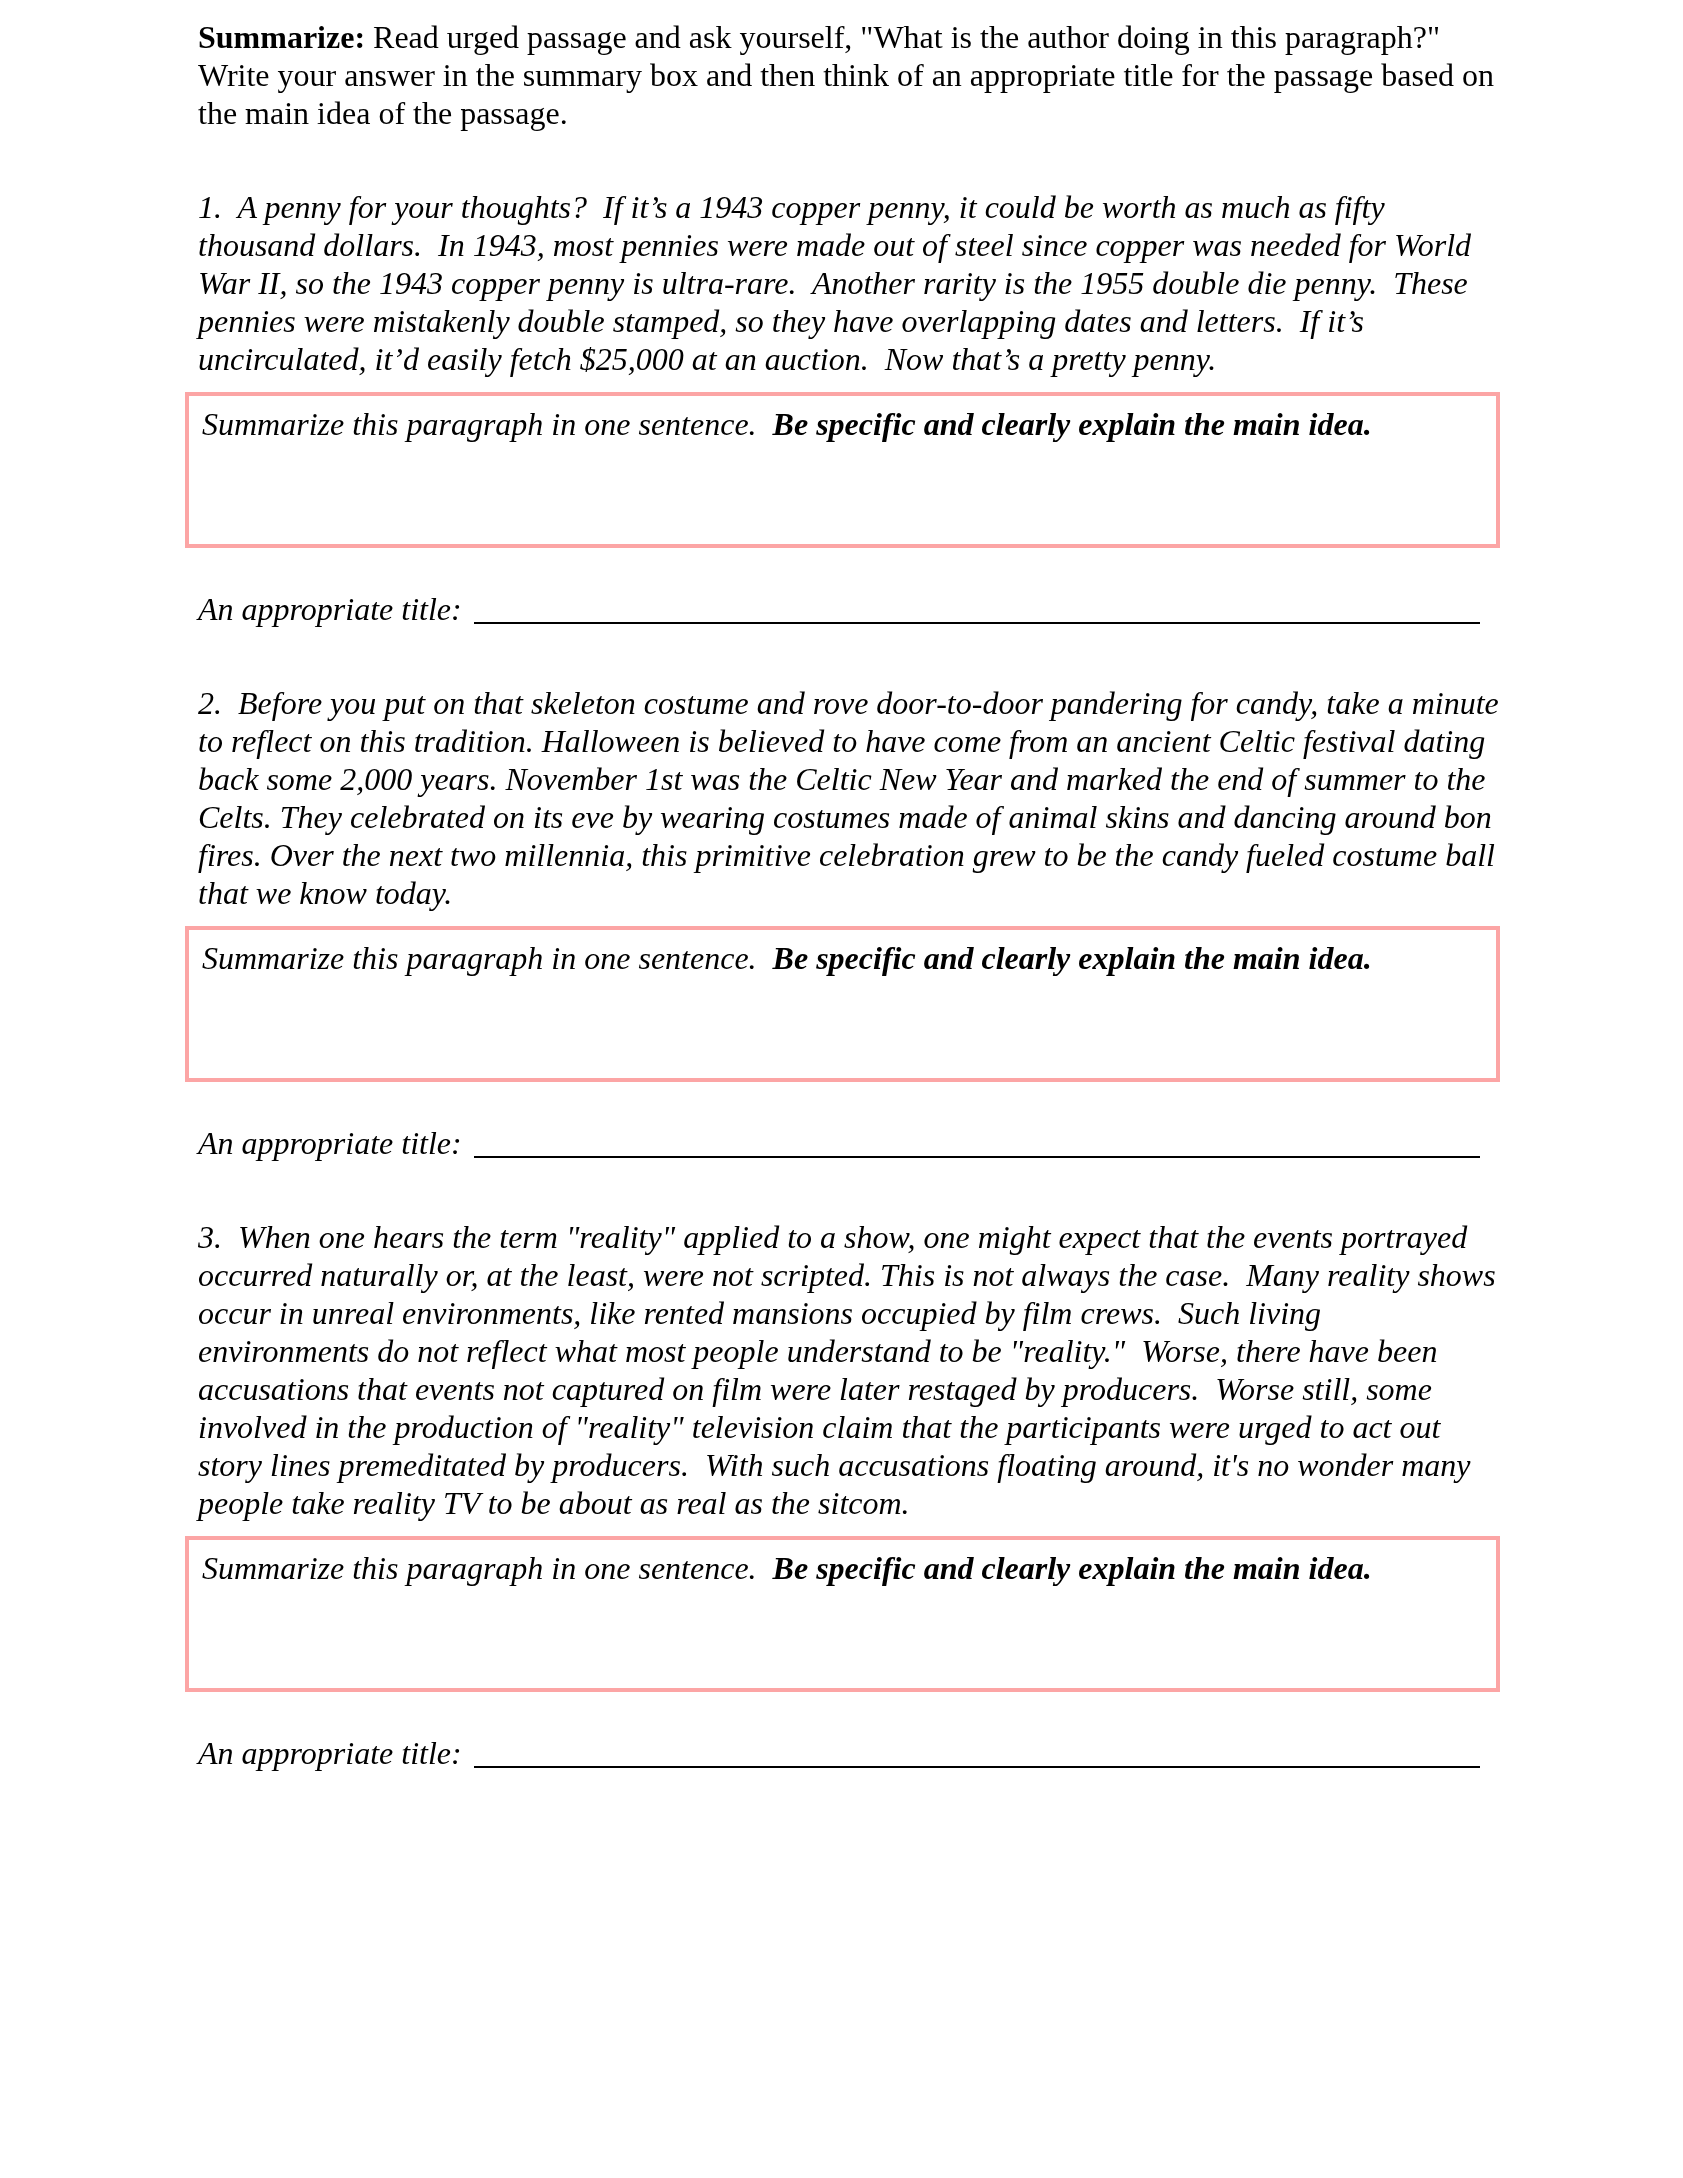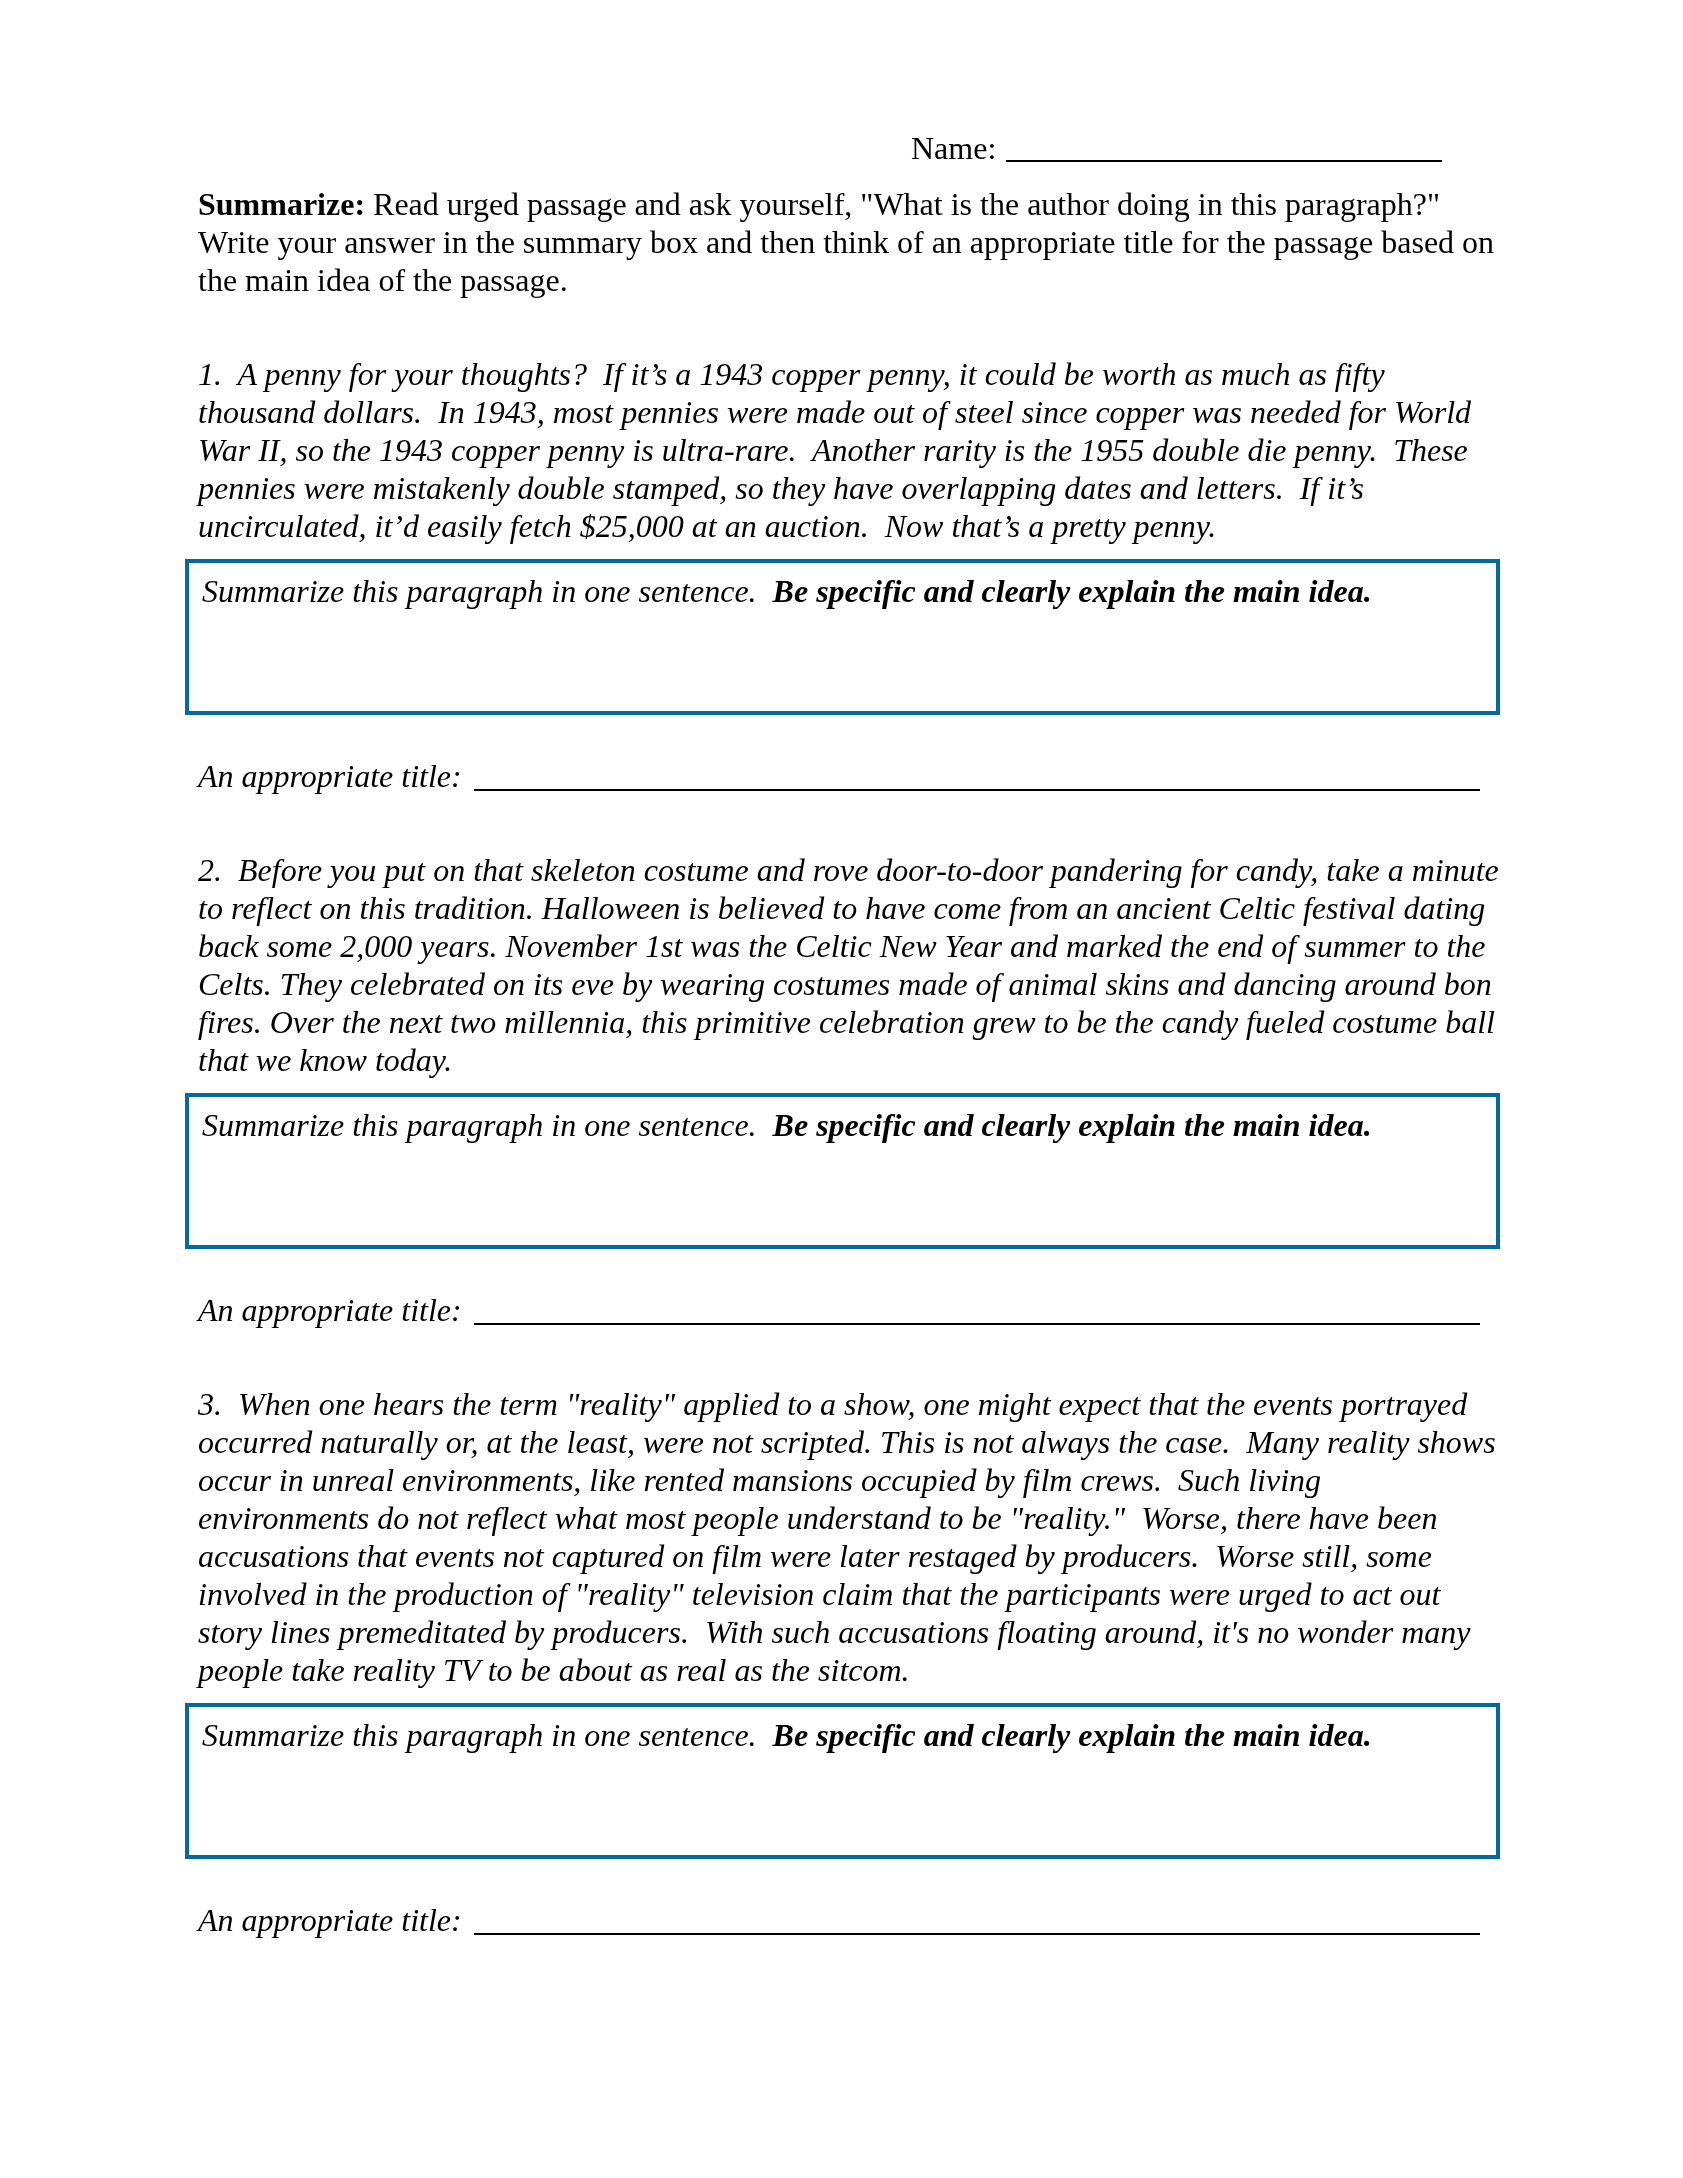--- a/index.html
+++ b/index.html
@@ -44,21 +44,21 @@
     white-space: pre-wrap;
   }
   p.directions .dir-label { font-weight: bold; }
   section.qa { margin: 56px 0 0 0; font-style: italic; }
   p.passage {
     margin: 0;
     white-space: pre-wrap;
   }
   .sumbox {
     box-sizing: border-box;
-    border: 4px solid #0369a1;
+    border: 4px solid #fca5a5;
     margin: 14px 0 0 -13px;
     height: 156px;
     overflow: hidden;
   }
   .sumlabel {
     margin: 0;
     padding: 9px 14px 0 13px;
     white-space: pre-wrap;
   }
   .sumlabel b { font-weight: bold; }
@@ -77,24 +77,20 @@
     margin-left: 12px;
     margin-right: 20px;
     margin-bottom: 4px;
   }
 </style>
 </head>
 <body>
 
 <div class="page">
 
-  <div class="name-row">
-      <span class="name-label">Name:</span>
-      <span class="name-line"></span>
-    </div>
 
 
   <p class="directions"><span class="dir-label">Summarize:</span><span> Read urged passage and ask yourself, "What is the author doing in this paragraph?" Write your answer in the summary box and then think of an appropriate title for the passage based on the main idea of the passage.</span></p>
 
   <section class="qa">
     <p class="passage"><span>1.</span><span>  A penny for your thoughts?  If it’s a 1943 copper penny, it could be worth as much as fifty thousand dollars.  In 1943, most pennies were made out of steel since copper was needed for World War II, so the 1943 copper penny is ultra-rare.  Another rarity is the 1955 double die penny.  These pennies were mistakenly double stamped, so they have overlapping dates and letters.  If it’s uncirculated, it’d easily fetch $25,000 at an auction.  Now that’s a pretty penny.</span></p>
     <div class="sumbox">
       <p class="sumlabel"><span>Summarize this paragraph in one sentence.</span><b>  Be specific and clearly explain the main idea.</b></p>
       <div class="write-area"></div>
     </div>

